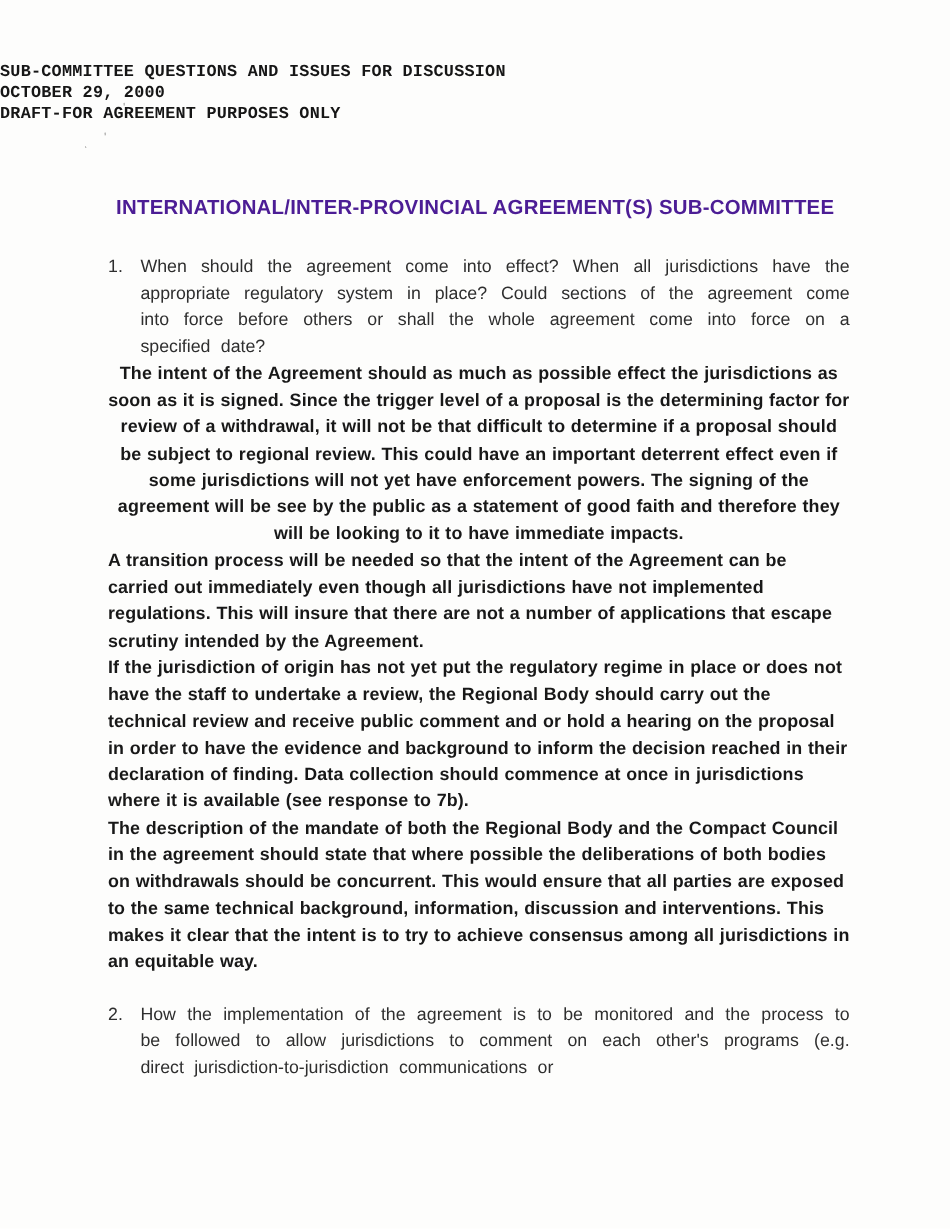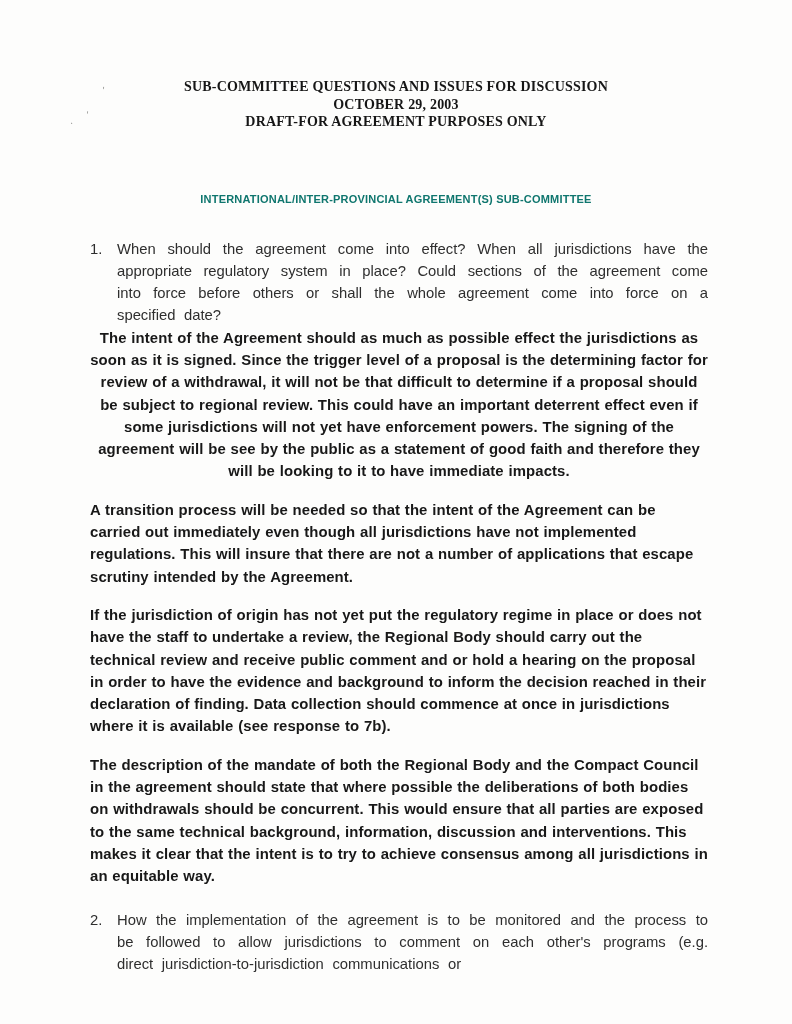--- a/index.html
+++ b/index.html
@@ -22,37 +22,36 @@
     color: #8a8a88;
     font-size: 9px;
     font-family: "DejaVu Serif", serif;
     transform: rotate(-12deg);
     user-select: none;
   }
   .mark-1 { left: 103px; top: 86px; }
   .mark-2 { left: 68px; top: 112px; letter-spacing: 6px; }
 
   .doc-header {
-    padding-top: 78px;
-    text-align: center;
-    font-family: Liberation Serif, serif;
+    padding-top: 52px;
+    font-family: Liberation Mono, monospace;
     font-weight: bold;
     font-size: 14px;
     line-height: 17.5px;
     color: #161616;
     letter-spacing: 0.2px;
   }
   .doc-title {
     margin-top: 53px;
     text-align: center;
     font-family: "Liberation Sans", sans-serif;
     font-weight: bold;
-    font-size: 11px;
+    font-size: 17px;
     line-height: 30px;
-    color: #0f766e;
+    color: #4c1d95;
     letter-spacing: 0.2px;
   }
   .content {
     margin: 24px 87px 0 90px; 
     width: 618px;
   }
   .question {
     display: flex;
     align-items: flex-start;
     font-size: 14.8px;
@@ -69,36 +68,36 @@
   .q-text { flex: 1 1 auto; }
   .answer {
     font-weight: bold;
     font-size: 14.9px;
     line-height: 22.3px;
     color: #181818;
     text-align: left;
     word-spacing: 0.5px;
     letter-spacing: 0.1px;
   }
-  .answer + .answer { margin-top: 16px; }
+  .answer + .answer { margin-top: 0; }
   .gap-before { margin-top: 24px; }
   .question-2 { margin-top: 21px; }
   .first-answer { margin-top: 0; text-align: center; }
 </style>
 </head>
 <body>
 
 <div class="page">
 
   <span class="pencil-mark mark-1">ʹ</span>
   <span class="pencil-mark mark-2">ͺ ʹ</span>
 
   <div class="doc-header">
     <div>SUB-COMMITTEE QUESTIONS AND ISSUES FOR DISCUSSION</div>
-    <div>OCTOBER 29, 2003</div>
+    <div>OCTOBER 29, 2000</div>
     <div>DRAFT-FOR AGREEMENT PURPOSES ONLY</div>
   </div>
 
   <div class="doc-title">
     <div>INTERNATIONAL/INTER-PROVINCIAL AGREEMENT(S) SUB-COMMITTEE</div>
   </div>
 
   <div class="content">
 
     <div class="question">

